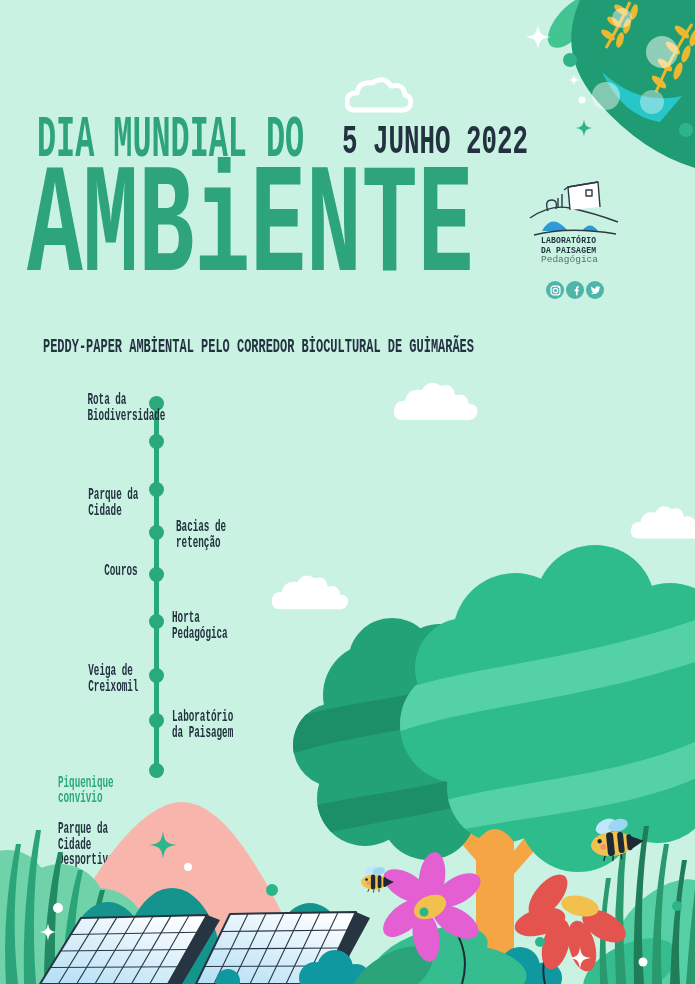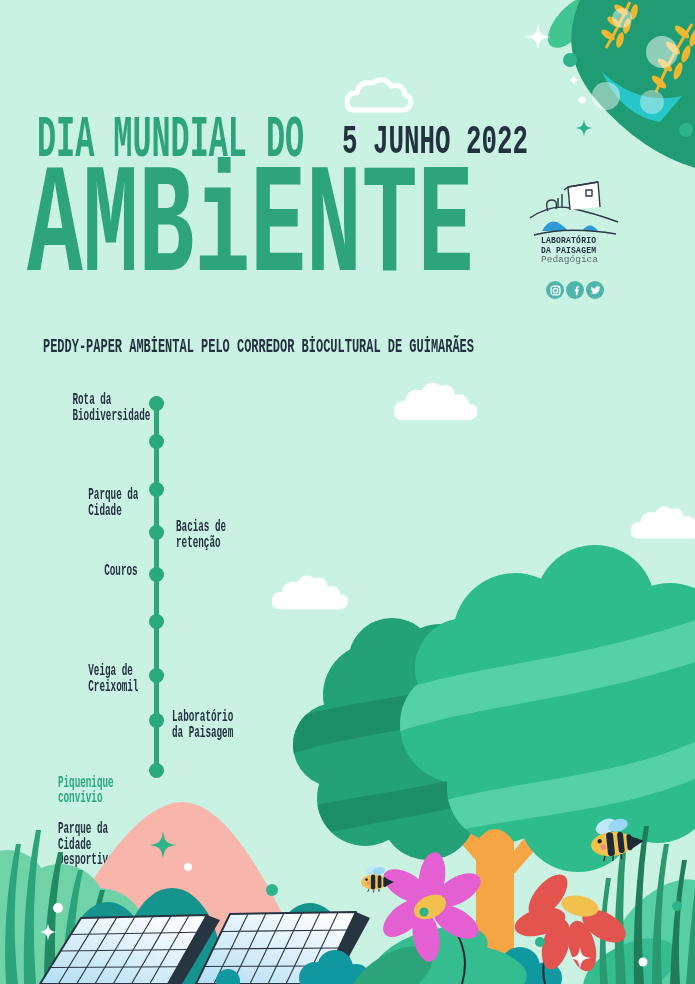--- a/index.html
+++ b/index.html
@@ -147,34 +147,38 @@
   <div class="tl-dot" style="left:149px;top:396px"></div>
   <div class="tl-dot" style="left:149px;top:434px"></div>
   <div class="tl-dot" style="left:149px;top:482px"></div>
   <div class="tl-dot" style="left:149px;top:525px"></div>
   <div class="tl-dot" style="left:149px;top:567px"></div>
   <div class="tl-dot" style="left:149px;top:614px"></div>
   <div class="tl-dot" style="left:149px;top:668px"></div>
   <div class="tl-dot" style="left:149px;top:713px"></div>
   <div class="tl-dot" style="left:149px;top:763px"></div>
 
-  <div class="abs" style="right:545px;top:393px">
+  <div class="abs" style="right:530px;top:393px">
     <div class="tlabel lab-left">Rota da
 Biodiversidade</div>
     </div>
   <div class="abs" style="right:557px;top:488px">
     <div class="tlabel lab-left">Parque da
 Cidade</div>
     </div>
   <div class="abs" style="left:176px;top:520px">
     <div class="tlabel lab-right">Bacias de
 retenção</div>
     </div>
   <div class="abs" style="right:557px;top:564px">
     <div class="tlabel lab-left">Couros</div>
+    </div>
+  <div class="abs" style="left:172px;top:611px">
+    <div class="tlabel lab-right">Horta
+Pedagógica</div>
     </div>
   <div class="abs" style="right:557px;top:664px">
     <div class="tlabel lab-left">Veiga de
 Creixomil</div>
     </div>
   <div class="abs" style="left:172px;top:710px">
     <div class="tlabel lab-right">Laboratório
 da Paisagem</div>
     </div>
   <div class="abs" style="right:557px;top:760px">

